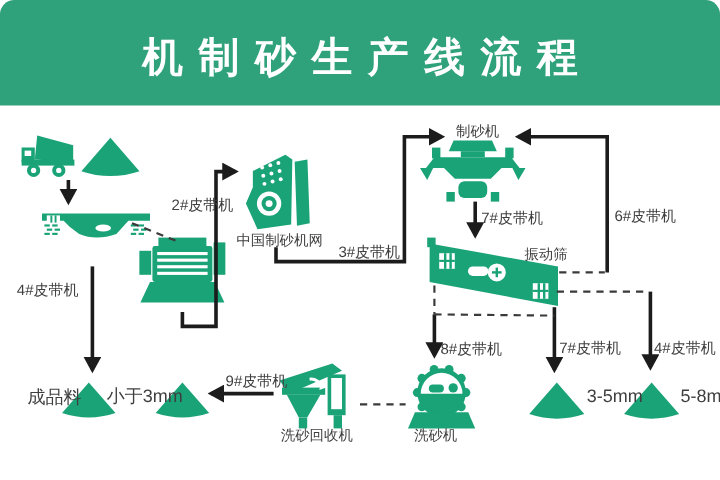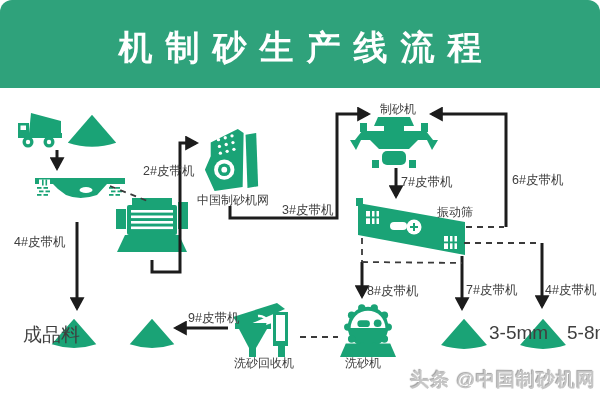--- a/index.html
+++ b/index.html
@@ -6,21 +6,21 @@
   .page{position:relative;width:600px;height:400px;background:#ffffff;overflow:hidden;
         font-family:"Liberation Sans","DejaVu Sans",sans-serif;}
   .band{position:absolute;left:0;top:0;width:600px;height:88px;
         background:var(--band,#2fa27b);border-radius:12px 12px 0 0;
         display:flex;align-items:center;justify-content:center;}
   .title{color:#ffffff;font-size:34px;font-weight:bold;letter-spacing:13px;
          padding-left:13px;padding-top:8px;white-space:nowrap;}
   .icon{position:absolute;}
   .lbl{position:absolute;color:var(--label,#3f3f3f);font-size:12.5px;white-space:nowrap;}
   .mlbl{font-size:12px;}
-  .plbl{font-size:19px;}
+  .plbl{font-size:15px;}
   .overlay{position:absolute;left:0;top:0;pointer-events:none;}
   .wm{position:absolute;right:4px;top:367px;color:var(--watermark,#c6c6c6);
       font-size:19px;font-weight:bold;letter-spacing:1px;
       text-shadow:1px 1px 0 #ffffff,-1px -1px 1px #9e9e9e;}
 </style>
 </head>
 <body>
 
 <div class="page">
 
@@ -224,17 +224,17 @@
   <div class="lbl" style="left:143px;top:163px">2#皮带机</div>
   <div class="lbl" style="left:282px;top:202px">3#皮带机</div>
   <div class="lbl" style="left:401px;top:174px">7#皮带机</div>
   <div class="lbl" style="left:512px;top:172px">6#皮带机</div>
   <div class="lbl" style="left:545px;top:282px">4#皮带机</div>
   <div class="lbl" style="left:466px;top:282px">7#皮带机</div>
   <div class="lbl" style="left:367px;top:283px">8#皮带机</div>
   <div class="lbl" style="left:188px;top:310px">9#皮带机</div>
 
   <div class="lbl plbl" style="left:23px;top:322px">成品料</div>
+  <div class="lbl plbl" style="left:89px;top:321px">小于3mm</div>
   <div class="lbl plbl" style="left:489px;top:322px">3-5mm</div>
   <div class="lbl plbl" style="left:567px;top:322px">5-8mm</div>
 
-  <div class="wm">头条 @中国制砂机网</div>
 </div>
 
 </body></html>

